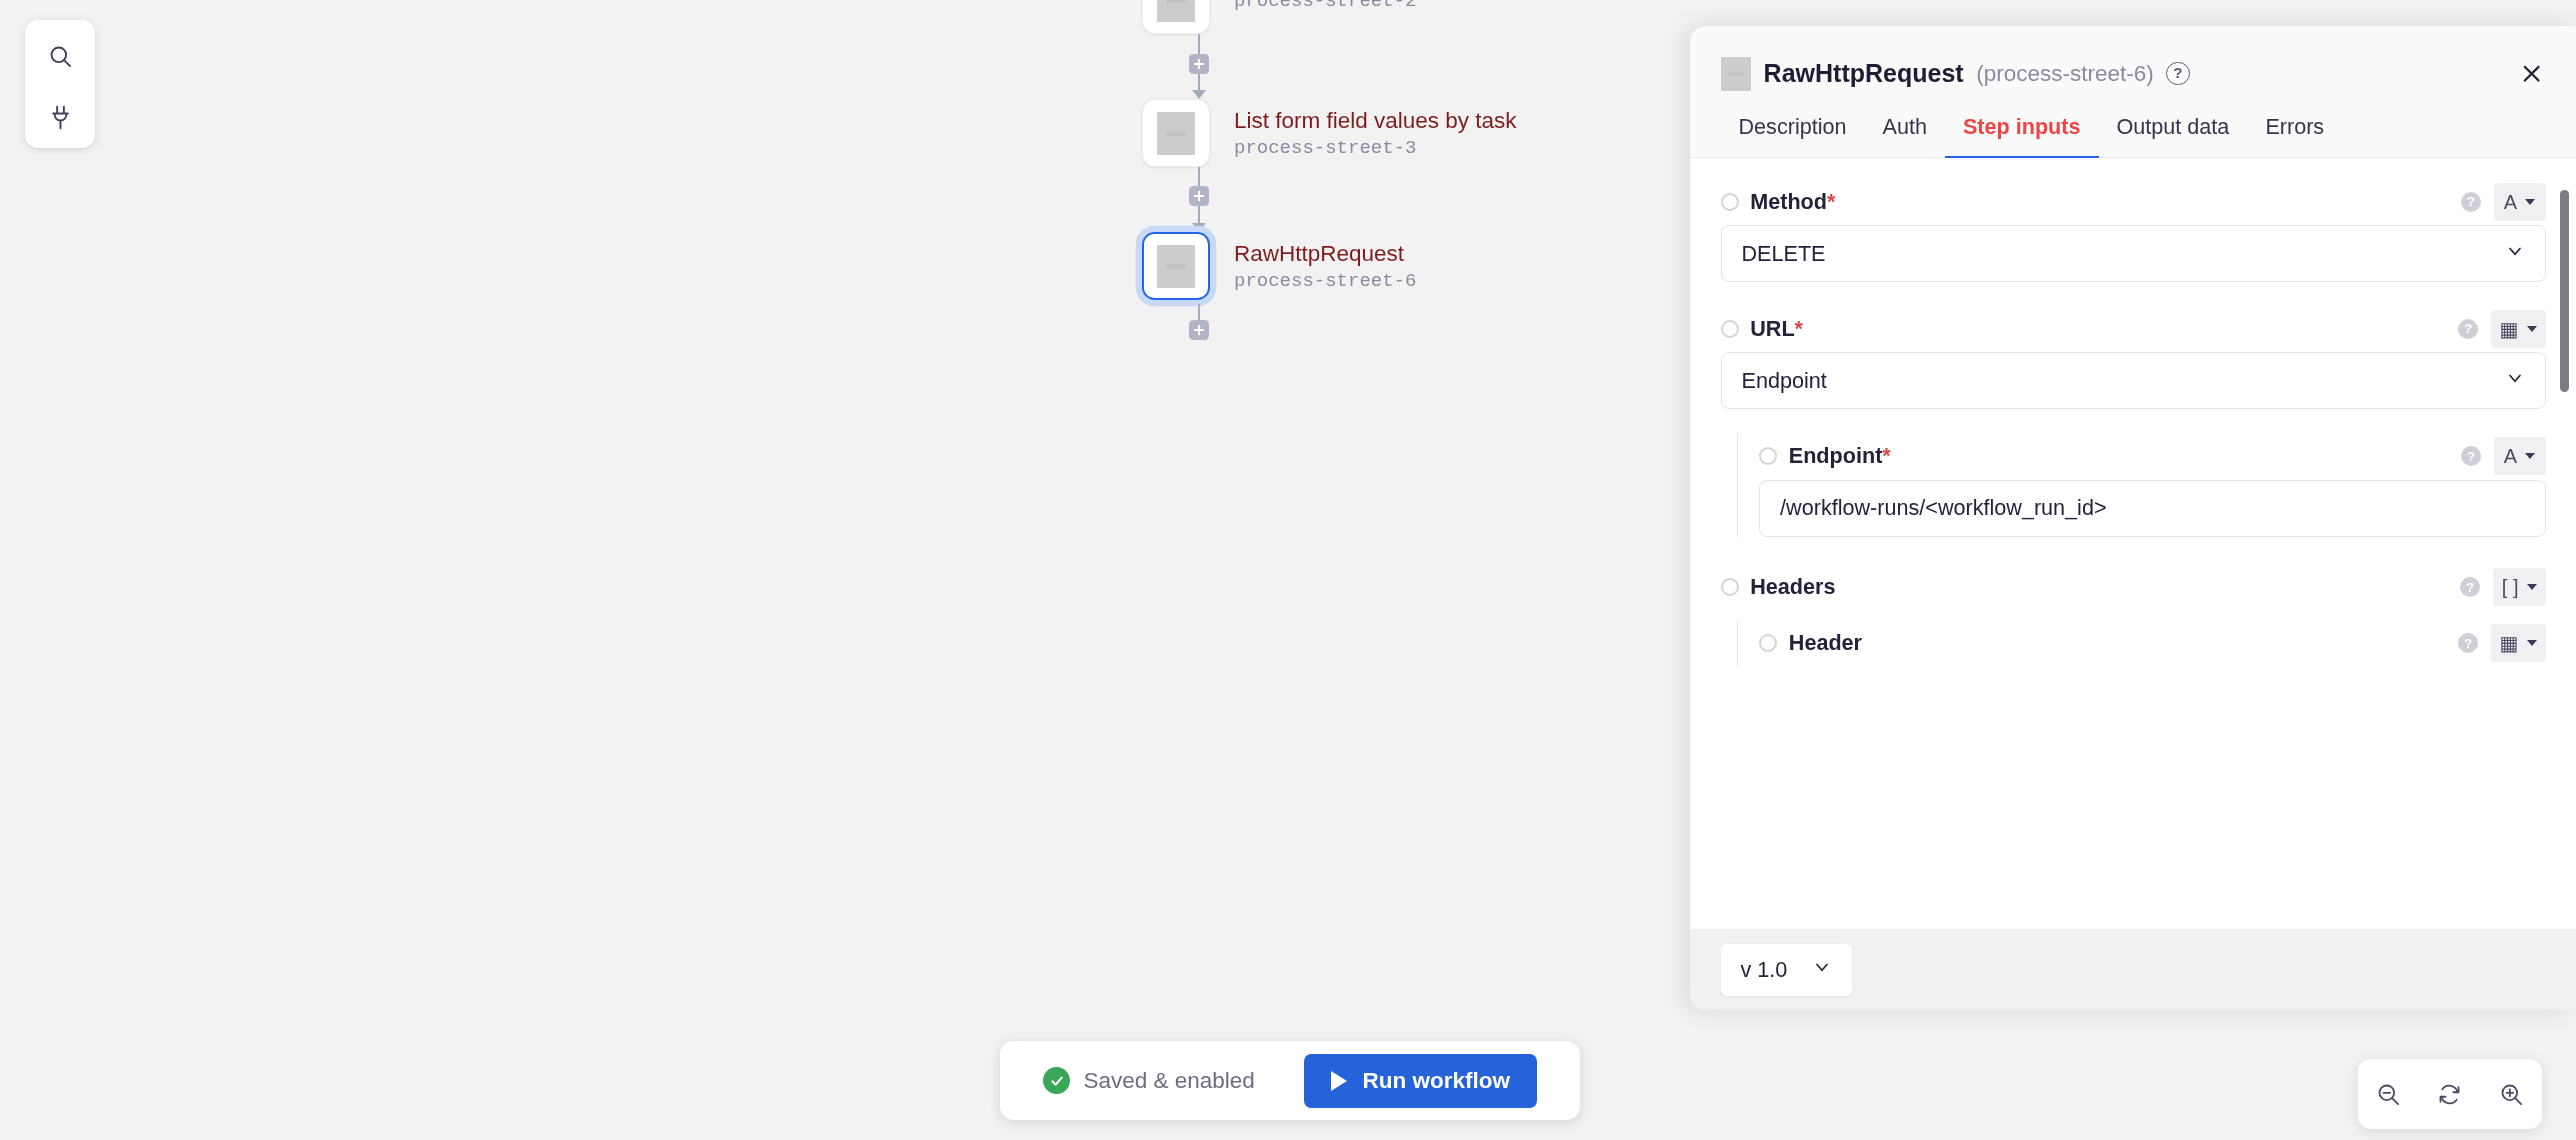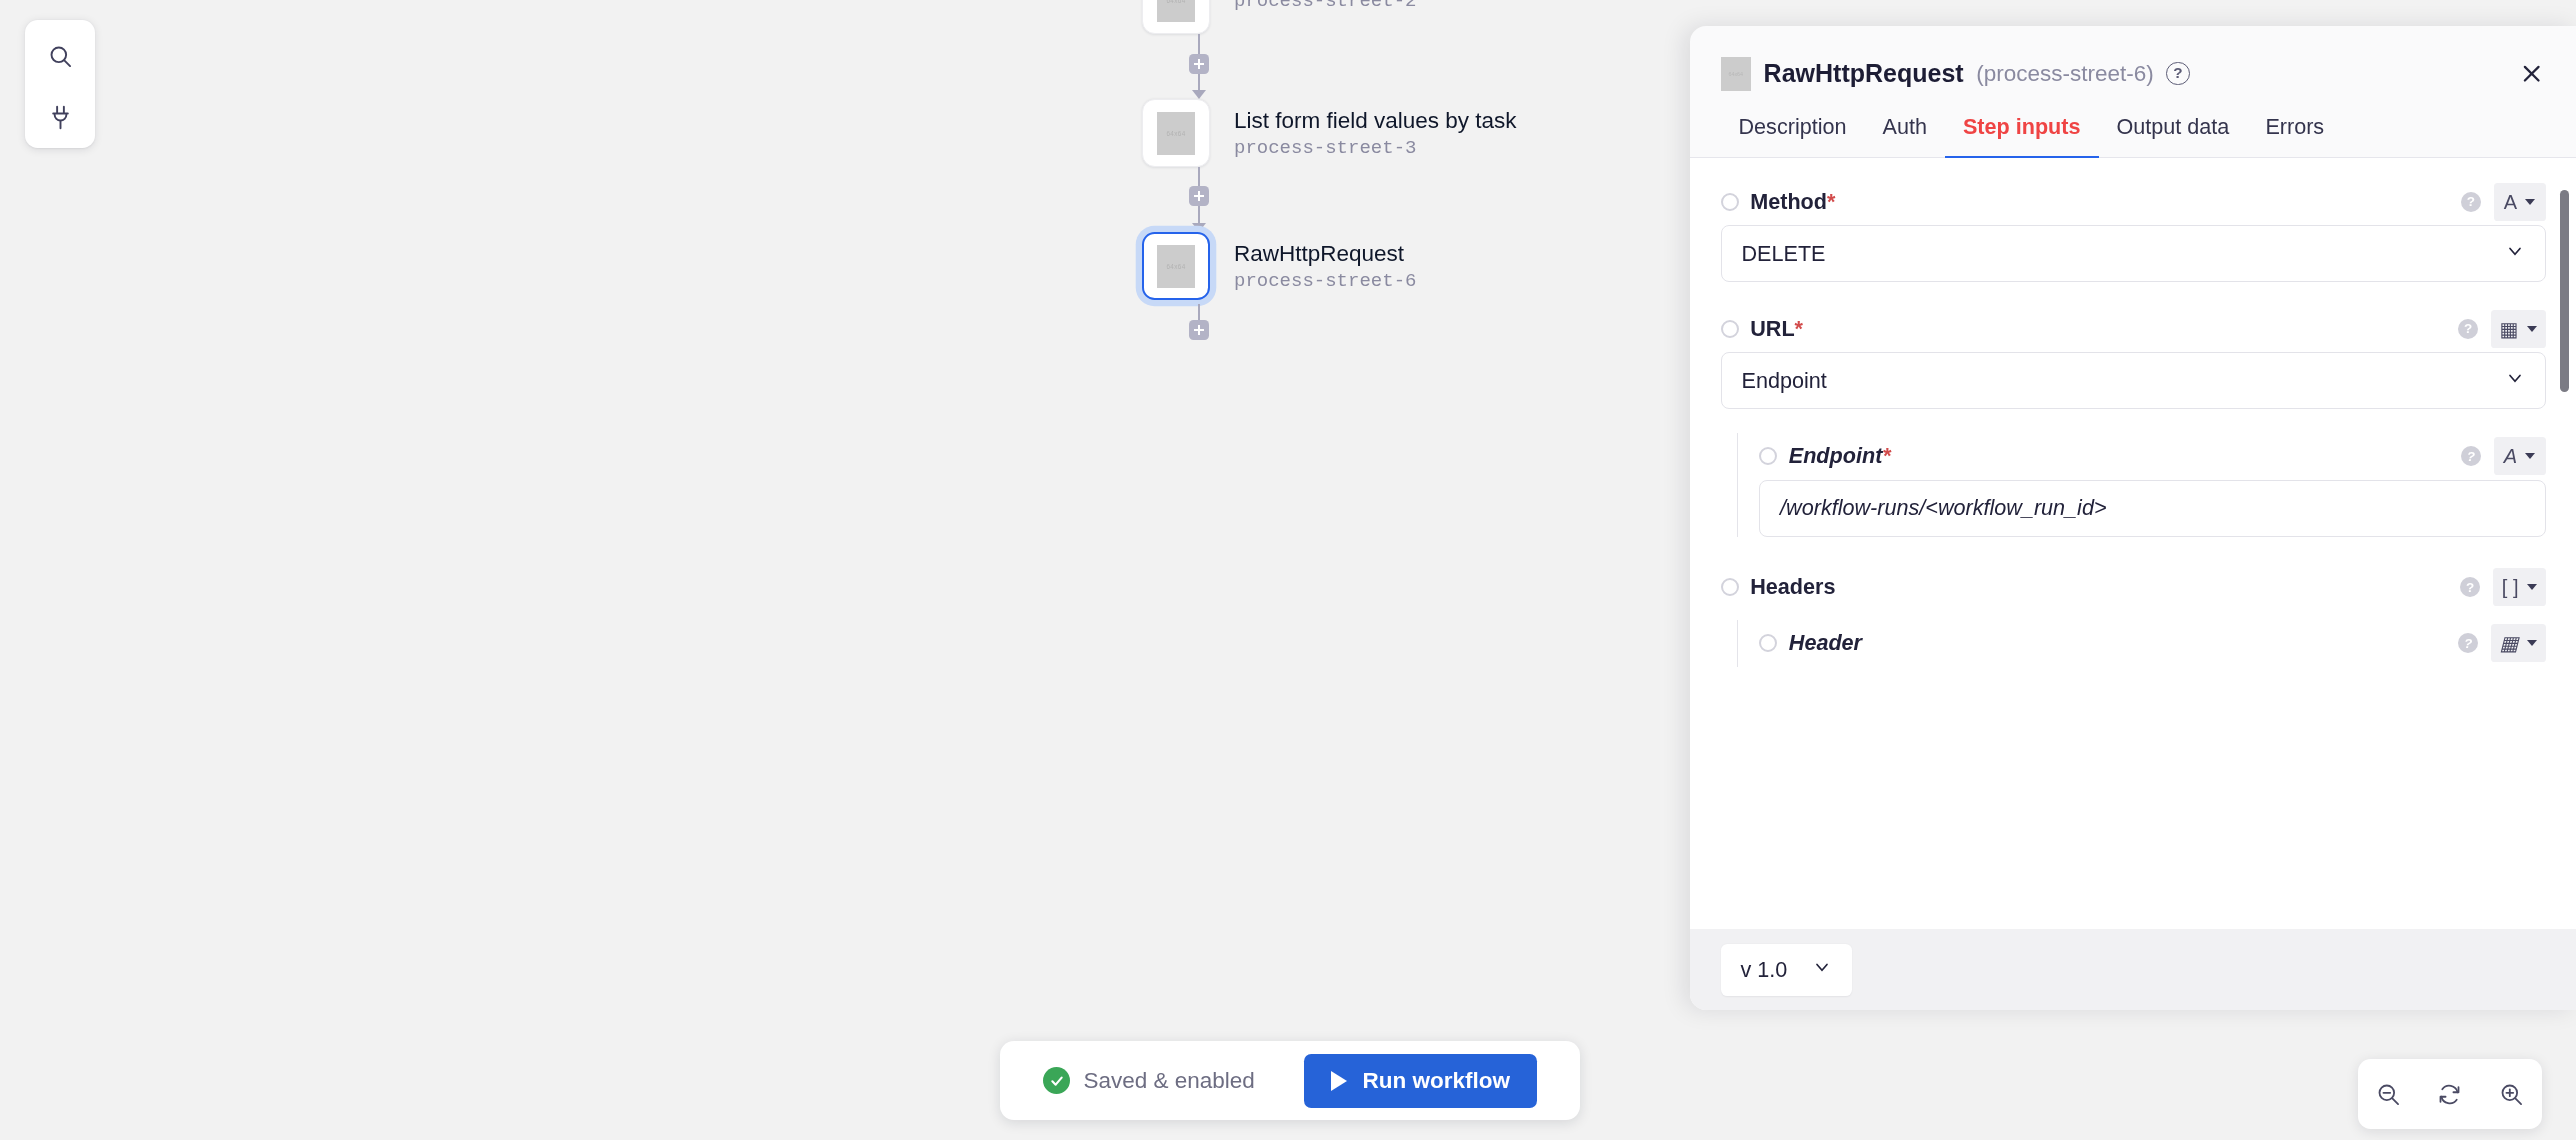--- a/index.html
+++ b/index.html
@@ -37,21 +37,21 @@
     border: 2.7px solid #2563eb;
     box-shadow: 0 0 0 6.3px #c7d9f7;
   }
   .node-ph {
     width: 38px; height: 43px; background: #cccccc;
     display:flex; align-items:center; justify-content:center;
     font-size: 6.3px; color: #b3b3b3; letter-spacing: 0.4px;
     font-family: "Liberation Sans", sans-serif;
   }
   .node-meta { margin-left: 24px; }
-  .node-title { font-size: 22.5px; color: #0f172a; line-height: 1.25; white-space: nowrap; }
+  .node-title { font-size: 22.5px; color: #7f1d1d; line-height: 1.25; white-space: nowrap; }
   .node-sub { font-size: 19px; color: #8a8aa0; font-family: "Liberation Mono", monospace; margin-top: 2.7px; white-space: nowrap; }
 
   .edge { position: absolute; width: 1.8px; background: #a9a9bd; }
   .edge-arrow {
     position: absolute; width: 0; height: 0;
     border-left: 7.2px solid transparent; border-right: 7.2px solid transparent;
     border-top: 9px solid #a9a9bd;
   }
   .plus-node {
     position: absolute; width: 20px; height: 20px; border-radius: 4.5px;
@@ -139,21 +139,21 @@
   .caret-sm { width:0;height:0;border-left:5.4px solid transparent;border-right:5.4px solid transparent;border-top:6.3px solid #3b3b55; }
 
   .field-input {
     height: 57px; background: #fff; border: 0.9px solid #e3e3e9; border-radius: 8px;
     display: flex; align-items: center; padding: 0 20px;
     font-size: 21.6px; color: #22223a; cursor: text;
   }
   .field-input.select { cursor: pointer; }
   .field-input .chev { margin-left: auto; }
 
-  .nested { margin-left: 16px; padding-left: 21.6px; border-left: 1.8px solid #e4e4ea; font-style: italic; }
+  .nested { margin-left: 16px; padding-left: 21.6px; border-left: 1.8px solid #e4e4ea; }
 
   .panel-footer {
     flex: 0 0 auto; background: #f1f1f3; padding: 14.4px 30.5px;
     display: flex; align-items: center;
   }
   .version-select {
     background: #fff; border-radius: 6.3px; height: 52px; padding: 0 20px;
     display: flex; align-items: center; gap: 25px; font-size: 21.6px; color: #22223a;
     cursor: pointer; box-shadow: 0 0.9px 1.8px rgba(16,24,40,.06);
   }

